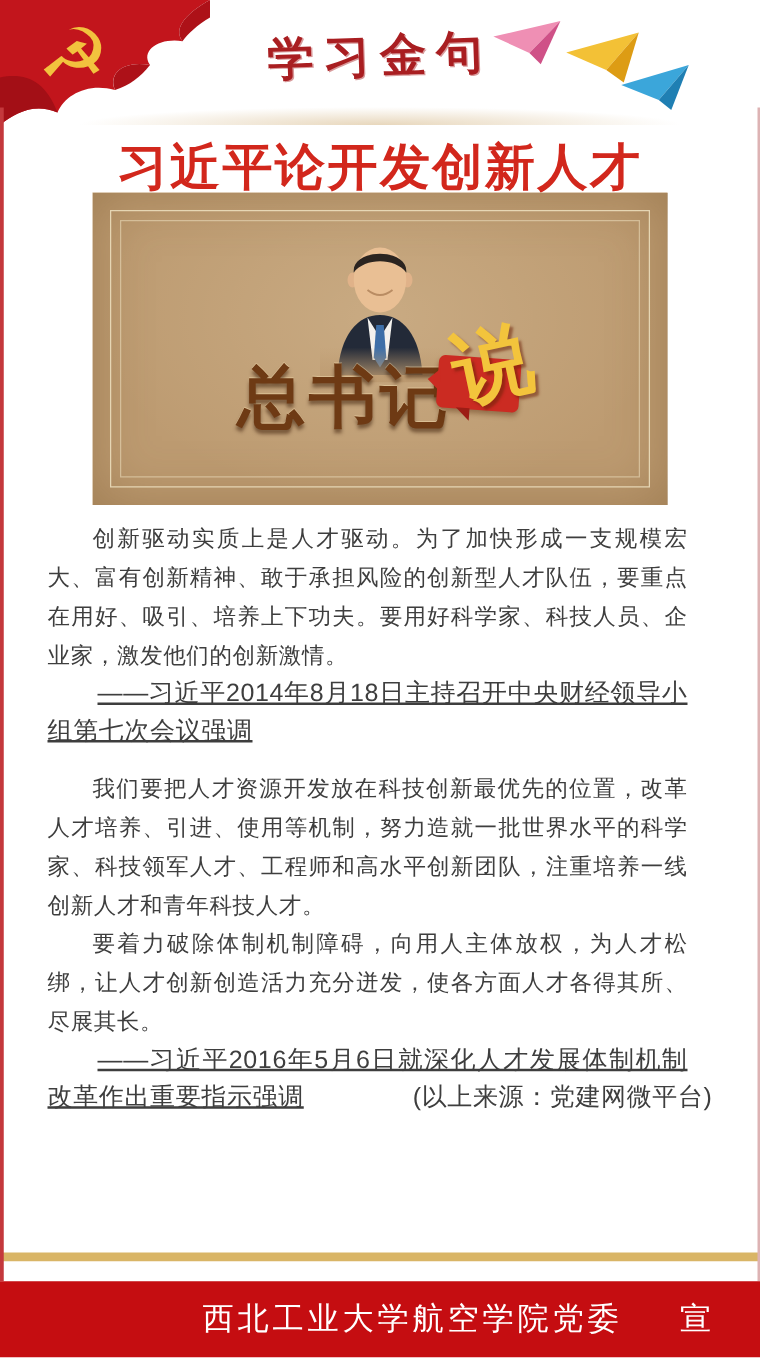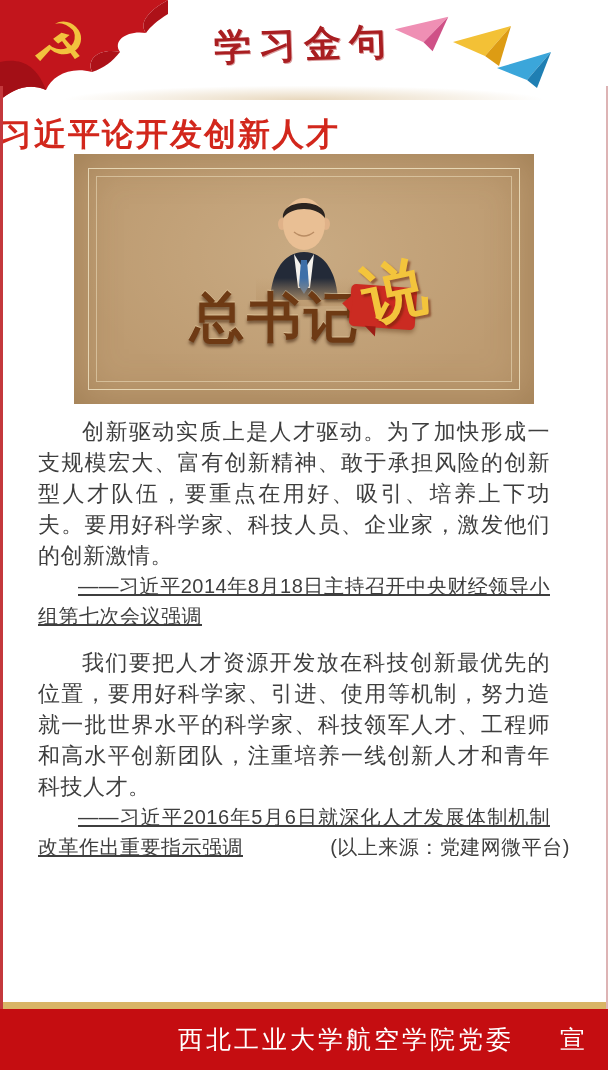--- a/index.html
+++ b/index.html
@@ -24,22 +24,22 @@
     text-shadow:1px 1px 0 rgba(169,30,33,0.45);
   }
   .planes-svg { position:absolute; right:50px; top:12px; }
   .header-shadow {
     position:absolute; bottom:0; left:0; right:0; height:20px;
     background:radial-gradient(ellipse 55% 100% at 50% 100%, rgba(203,166,106,0.45), rgba(203,166,106,0) 72%);
   }
 
   
   .main-title {
-    margin:14px 0 0; 
-    font-size:32px; line-height:40px; font-weight:bold; color:#d2271c; letter-spacing:2px;
+    margin:14px 0 0; text-align:center;
+    font-size:40px; line-height:40px; font-weight:bold; color:#d2271c; letter-spacing:2px;
   }
 
   
   .banner {
     position:relative; width:460px; height:250px; margin:0 auto 0;
     background:#bd9b71;
     background-image:radial-gradient(ellipse at 50% 40%, rgba(255,240,210,0.18), rgba(0,0,0,0) 70%);
     box-shadow:inset 0 0 46px rgba(110,75,35,0.38);
     text-align:center;
   }
@@ -69,37 +69,37 @@
     position:absolute; left:288px; top:94px;
     font-family:"DejaVu Serif","Liberation Serif",serif;
     font-size:64px; font-weight:bold; color:#f3c43c;
     transform:rotate(-12deg);
     text-shadow:2px 3px 2px rgba(110,35,10,0.55);
   }
 
   
   .quotes { padding:12px 58px 0 38px; color:#3e3e3e; }
   .q {
-    margin:0; font-size:22px; line-height:31px;
+    margin:0; font-size:18px; line-height:31px;
     text-align:justify; text-indent:2em; letter-spacing:0.5px;
   }
   .attr {
     margin:0 0 16px; font-size:20px; line-height:30px;
     text-align:justify; text-indent:2em; letter-spacing:0.5px;text-decoration:underline;
   }
   .attr-last { margin-bottom:0; position:relative; }
   .source-note { position:absolute; right:-20px; bottom:0; font-size:20px; }
 
   
   .gold-line { position:absolute; left:0; right:0; bottom:77px; height:7px; background:#d9b566; z-index:5; }
   .footer {
-    position:absolute; left:0; right:0; bottom:16px; height:61px; z-index:7;
+    position:absolute; left:0; right:0; bottom:0; height:61px; z-index:7;
     background:#c50d11; color:#ffffff;
     font-size:25px; line-height:61px; letter-spacing:3px;
-    text-align:right; padding-right:20px;
+    text-align:right; padding-right:36px;
   }
   .footer .suffix { margin-left:36px; }
 </style>
 </head>
 <body>
 
 <div class="edge-left"></div>
 <div class="edge-right"></div>
 
 <div class="header">
@@ -158,22 +158,23 @@
   <div class="speaker">总书记</div>
   <div class="bubble"></div>
   <div class="shuo">说</div>
 </div>
 
 <div class="quotes">
 
   <p class="q">创新驱动实质上是人才驱动。为了加快形成一支规模宏大、富有创新精神、敢于承担风险的创新型人才队伍，要重点在用好、吸引、培养上下功夫。要用好科学家、科技人员、企业家，激发他们的创新激情。</p>
   <p class="attr">——习近平2014年8月18日主持召开中央财经领导小组第七次会议强调</p>
 
-  <p class="q">我们要把人才资源开发放在科技创新最优先的位置，要用好科学家、引进、使用等机制，努力造就一批世界水平的科学家、科技领军人才、工程师和高水平创新团队，注重培养一线创新人才和青年科技人才。</p>
+  <p class="q">我们要把人才资源开发放在科技创新最优先的位置，改革人才培养、引进、使用等机制，努力造就一批世界水平的科学家、科技领军人才、工程师和高水平创新团队，注重培养一线创新人才和青年科技人才。</p>
 
+  <p class="q">要着力破除体制机制障碍，向用人主体放权，为人才松绑，让人才创新创造活力充分迸发，使各方面人才各得其所、尽展其长。</p>
   <p class="attr attr-last">
     <span>——习近平2016年5月6日就深化人才发展体制机制改革作出重要指示强调</span>
     <span class="source-note">(以上来源：党建网微平台)</span>
   </p>
 
 </div>
 
 <div class="gold-line"></div>
 <div class="footer">
   <span>西北工业大学航空学院党委</span>

